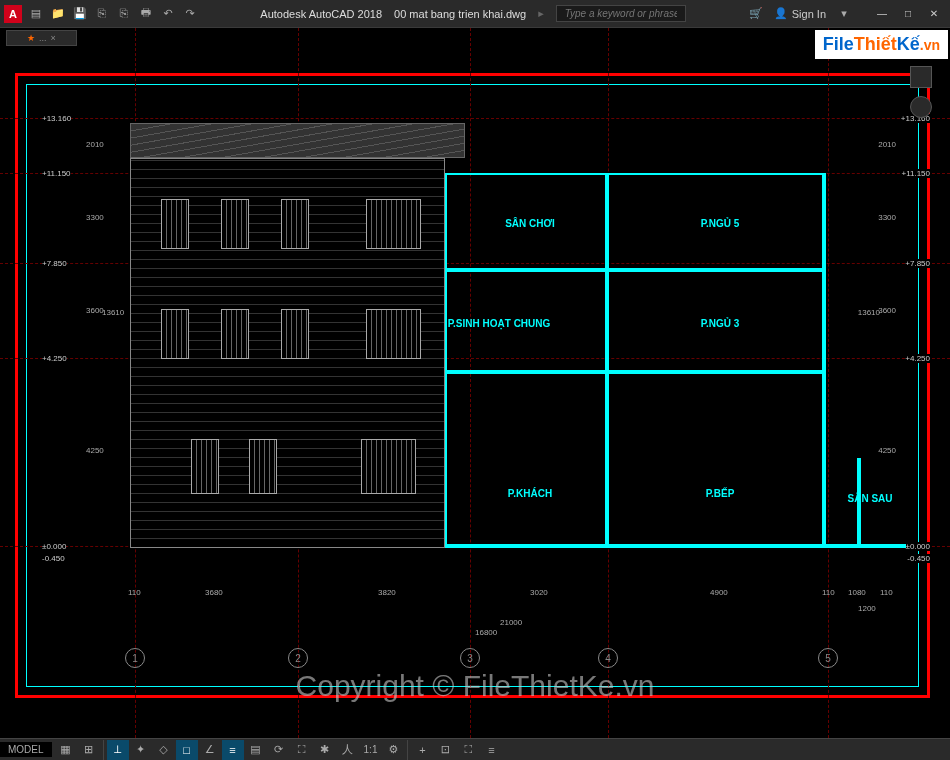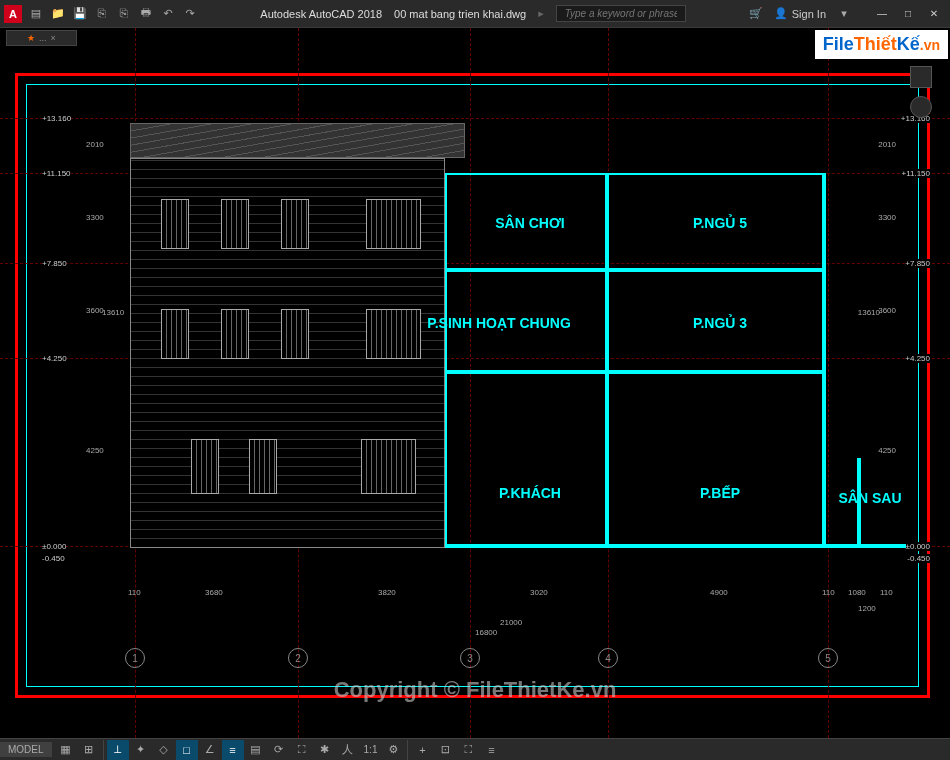--- a/index.html
+++ b/index.html
@@ -19,35 +19,35 @@
 .wm-blue { color:#0066cc; } .wm-orange { color:#ff6600; } .wm-ext { color:#ff6600; font-size:14px; }
 .nav-cube { position:absolute; top:38px; right:18px; width:22px; height:22px; border:1px solid #555; background:#2a2a2a; z-index:40; }
 .nav-ctrl { position:absolute; top:68px; right:18px; width:22px; height:22px; border:1px solid #555; border-radius:50%; background:#2a2a2a; z-index:40; }
 .doc-tab { position:absolute; top:2px; left:6px; background:#2a2a2a; color:#888; font-size:9px; padding:2px 20px; border:1px solid #444; z-index:30; display:flex; align-items:center; gap:4px; }
 .doc-tab span:first-child { color:#ff6600; }
 .drawing-frame { position:absolute; top:45px; left:15px; right:20px; bottom:40px; border:3px solid #ff0000; }
 .drawing-inner { position:absolute; top:8px; left:8px; right:8px; bottom:8px; border:1px solid #00ffff; }
 .grid-v { position:absolute; top:0; bottom:0; border-left:1px dashed #660000; }
 .grid-h { position:absolute; left:0; right:0; border-top:1px dashed #660000; }
 .section-wall { position:absolute; background:#00ffff; }
-.room-lbl { position:absolute; font-size:14px; color:#00ffff; font-weight:bold; text-align:center; transform:translate(-50%,-50%); }
+.room-lbl { position:absolute; font-size:10px; color:#00ffff; font-weight:bold; text-align:center; transform:translate(-50%,-50%); }
 .elev-lbl { position:absolute; font-size:8px; color:#ccc; background:#000; }
 .dim-lbl { position:absolute; font-size:8px; color:#aaa; }
 .grid-bubble { position:absolute; width:20px; height:20px; border:1px solid #888; border-radius:50%; color:#888; font-size:10px; display:flex; align-items:center; justify-content:center; transform:translateX(-50%); }
 .facade { position:absolute; border:1px solid #888; }
 .window { position:absolute; border:1px solid #aaa; background:repeating-linear-gradient(90deg,#000 0,#000 4px,#666 4px,#666 5px); }
 .roof { position:absolute; border:1px solid #666; background:repeating-linear-gradient(-10deg,#333 0,#333 6px,#555 6px,#555 7px); }
-.copyright-wm { position:absolute; bottom:35px; left:50%; transform:translateX(-50%); font-size:22px; color:rgba(200,200,200,0.6); font-weight:bold; z-index:45; }
+.copyright-wm { position:absolute; bottom:35px; left:50%; transform:translateX(-50%); font-size:30px; color:rgba(200,200,200,0.6); font-weight:normal; z-index:45; }
 .statusbar { position:absolute; bottom:0; left:0; right:0; height:22px; background:#2a2a2a; display:flex; align-items:center; font-size:10px; color:#aaa; border-top:1px solid #444; }
 .status-text { padding:0 8px; flex:1; overflow:hidden; white-space:nowrap; }
 .status-btns { display:flex; align-items:center; gap:1px; padding-right:4px; }
 .sbtn { width:22px; height:20px; display:flex; align-items:center; justify-content:center; cursor:pointer; font-size:11px; }
 .sbtn.on { background:#0a4a6a; color:#fff; }
 .sbtn.sep { width:1px; background:#444; margin:0 2px; }
-.model-sp { background:#404040; padding:2px 8px; margin-right:2px; }
+.model-sp { background:#000000; padding:2px 8px; margin-right:2px; }
 .scale { padding:0 4px; font-size:10px; }
 .cyan-struct { position:absolute; border:2px solid #00ffff; }
 </style>
 </head>
 <body>
 
 <div class="titlebar">
   <div class="app-logo">A</div>
   <div class="qat">
     <div class="qat-btn">▤</div>

